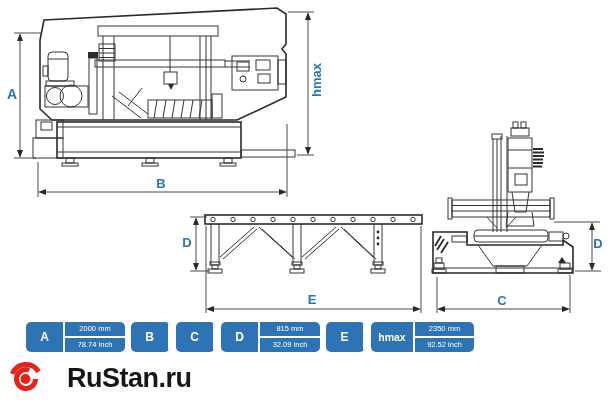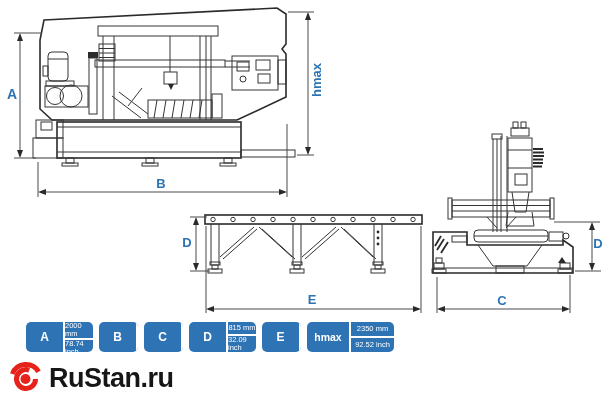--- a/index.html
+++ b/index.html
@@ -13,27 +13,27 @@
   .arr{fill:#2a2a2a;stroke:none;}
   .dim-label{position:absolute;color:#2E74B5;font-weight:bold;font-size:13px;
              text-align:center;line-height:14px;}
   .dim-label.rot{transform:rotate(-90deg);}
   
   .dim-table{position:absolute;left:26px;top:322px;display:flex;gap:6px;}
   .pair{display:flex;height:30px;border-radius:5px;overflow:hidden;background:#2E74B5;color:#fff;}
   .pair .key{width:37px;display:flex;align-items:center;justify-content:center;
              font-weight:bold;font-size:12px;border-right:2px solid #fff;}
   .pair.wide .key{width:42px;font-size:10.5px;}
-  .pair .vals{width:28px;display:flex;flex-direction:column;}
-  .pair.wide .vals{width:43px;}
+  .pair .vals{width:60px;display:flex;flex-direction:column;}
+  .pair.wide .vals{width:59px;}
   .pair .vals div{flex:1;display:flex;align-items:center;justify-content:center;
                   font-size:7.5px;line-height:8px;}
   .pair .vals .mm{border-bottom:2px solid #fff;}
   
-  .logo{position:absolute;left:8px;top:360px;display:flex;align-items:center;gap:5px;}
+  .logo{position:absolute;left:8px;top:360px;display:flex;align-items:center;gap:23px;}
   .logo-text{font-weight:800;font-size:27px;letter-spacing:-0.5px;color:#161616;}
 </style>
 </head>
 <body>
 
 <div id="stage">
 
   <svg width="610" height="400" viewBox="0 0 610 400">
 
     <g>

